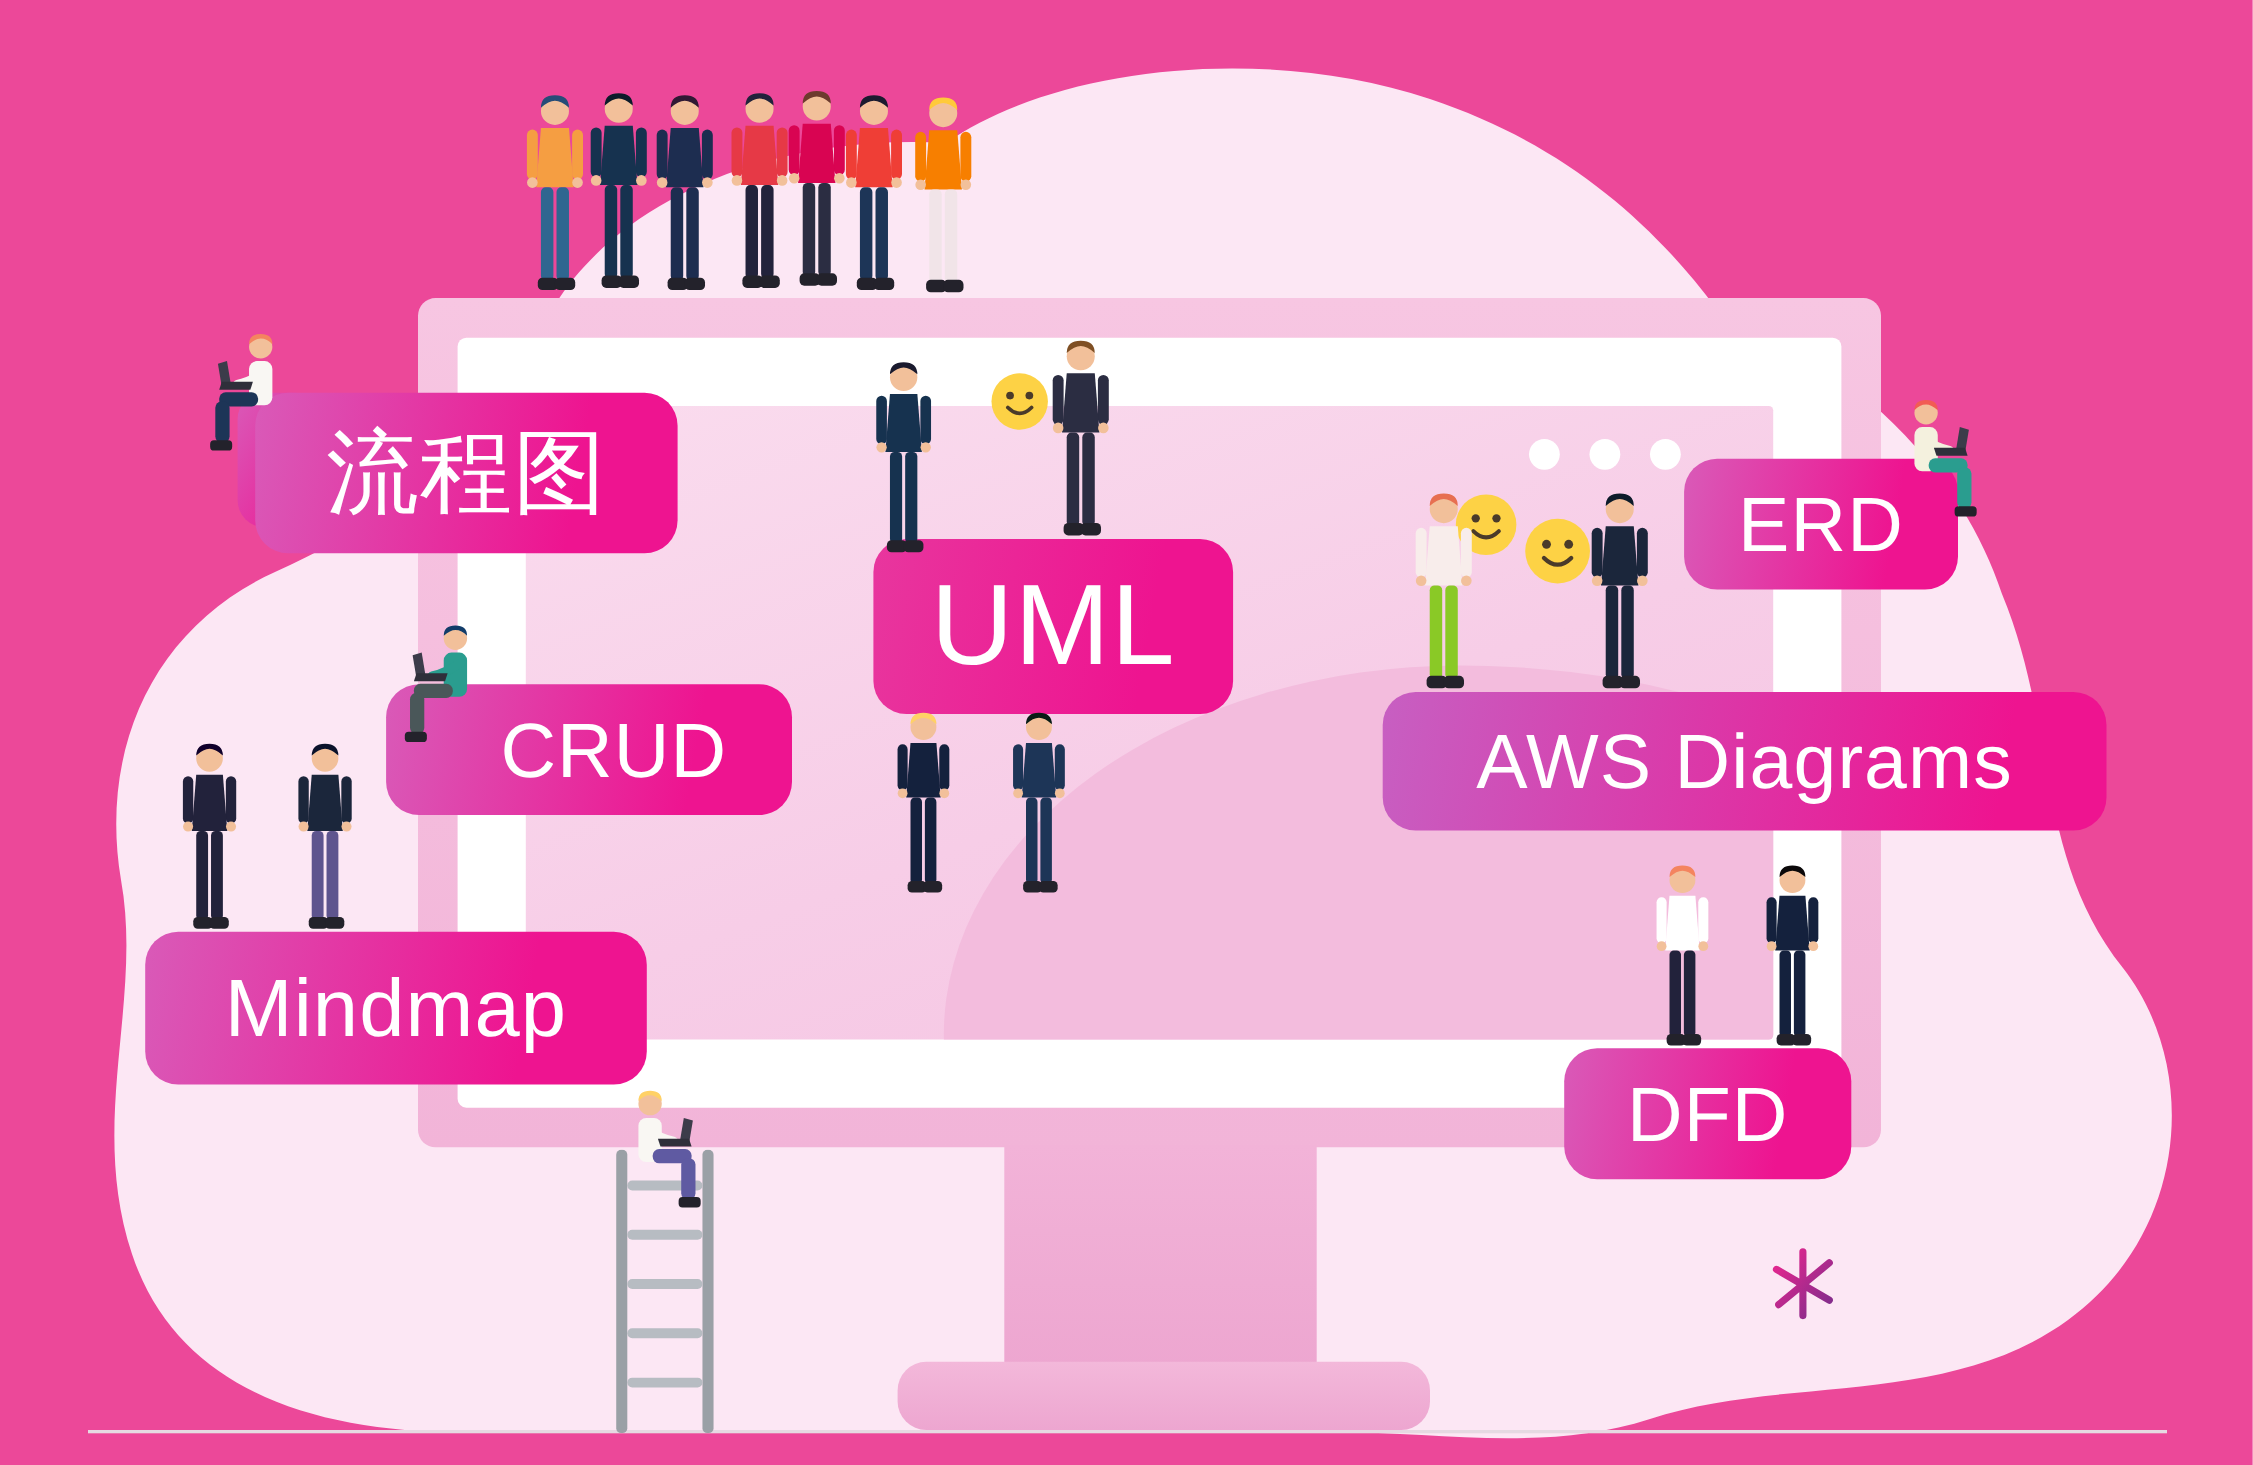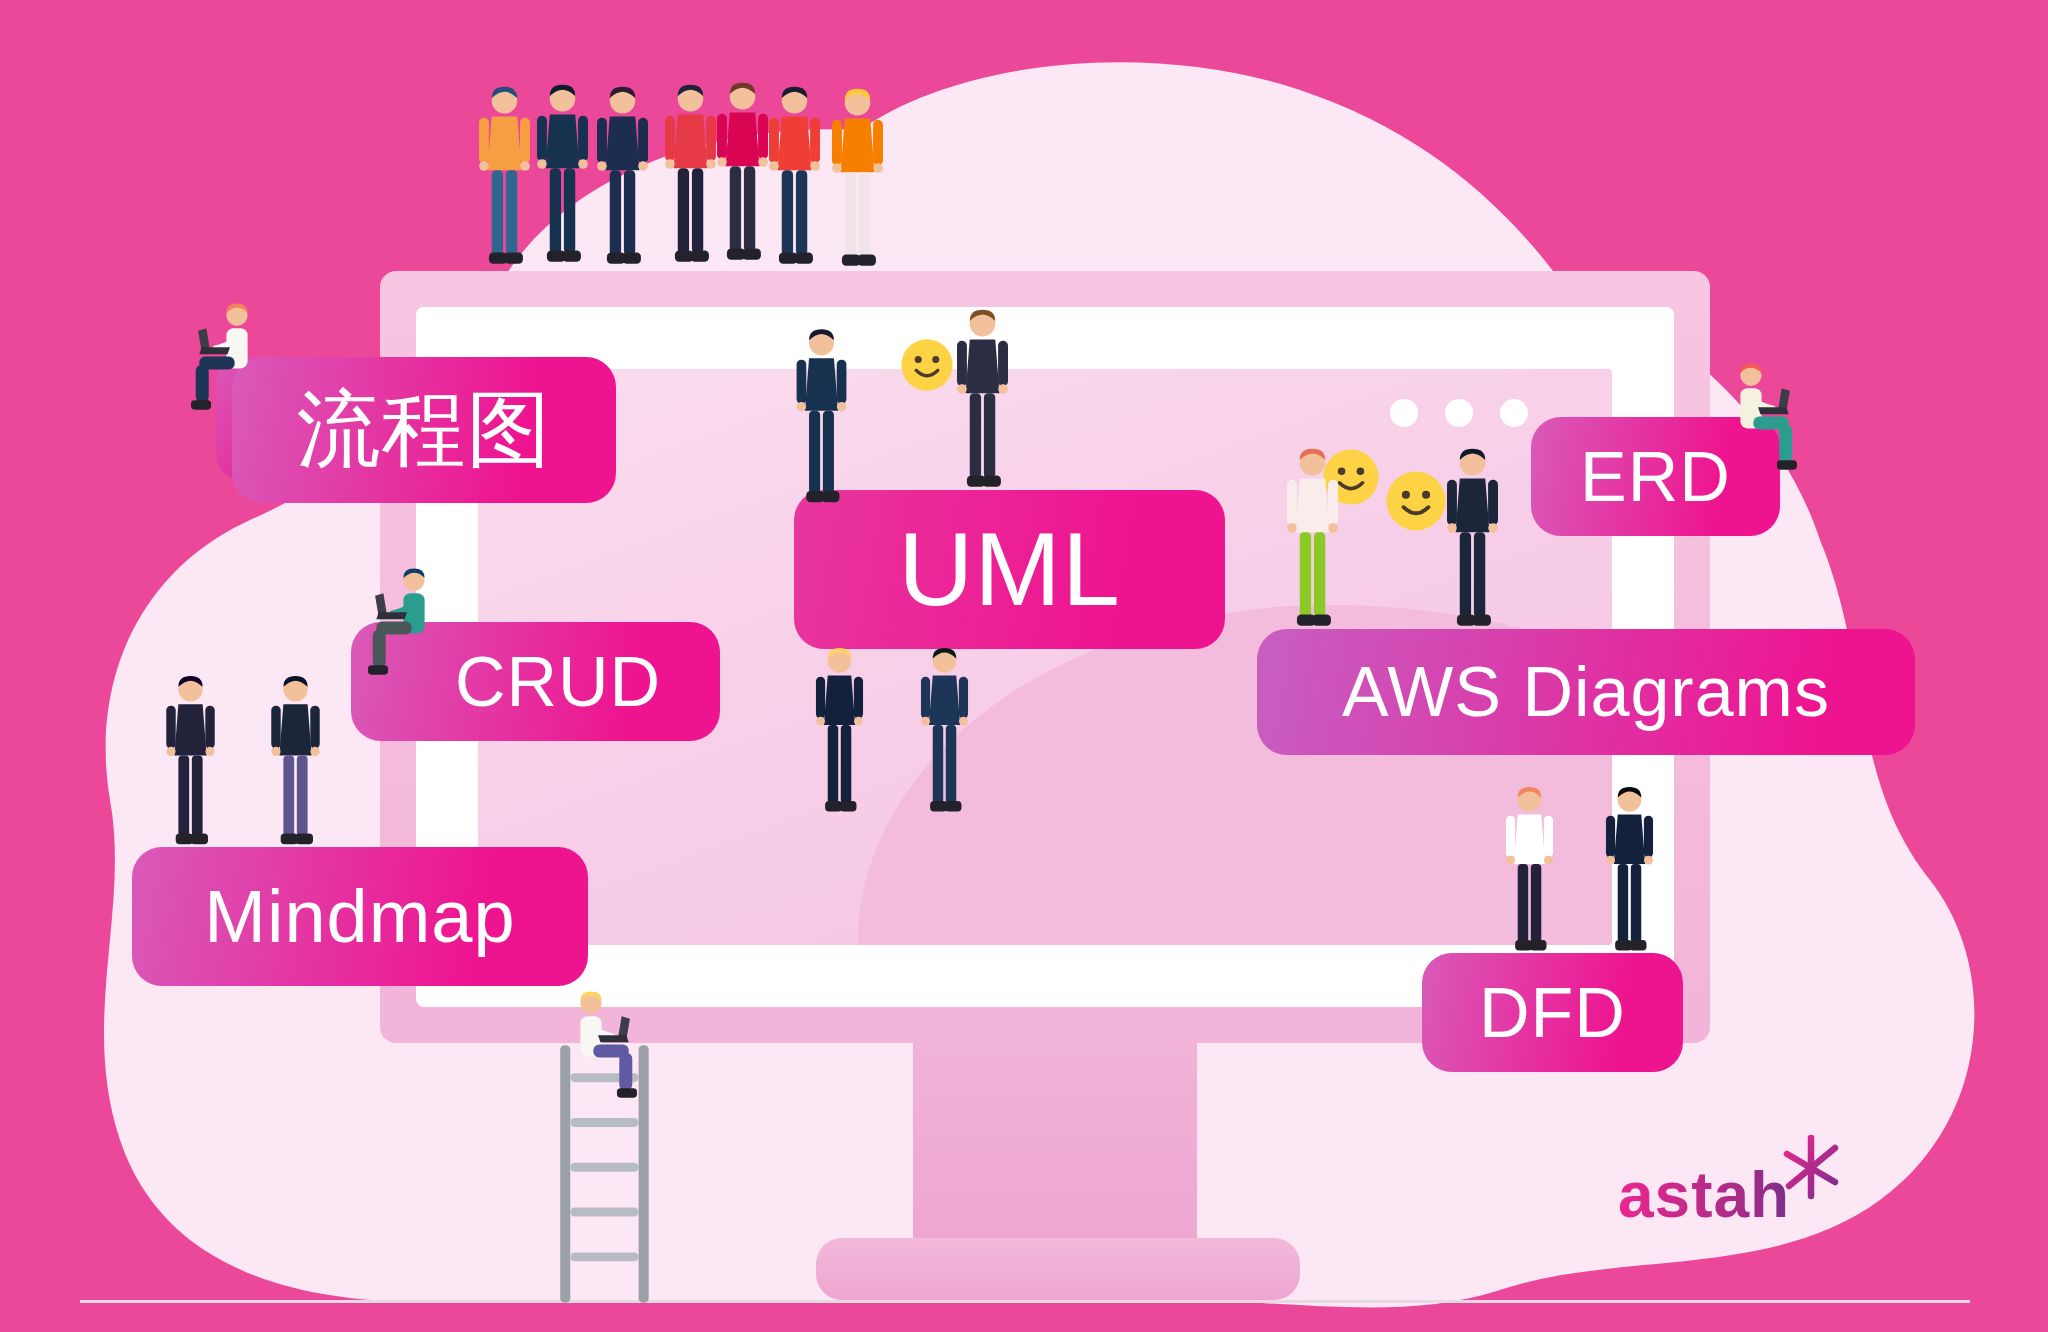--- a/index.html
+++ b/index.html
@@ -48,21 +48,21 @@
   
   .pill{
     position:absolute;display:flex;align-items:center;justify-content:center;
     color:#ffffff;border-radius:30px;z-index:3;letter-spacing:1px;
     background:linear-gradient(100deg,#d95ab8 0%,#ee1490 75%);
     font-weight:500;white-space:nowrap;
   }
   .pill-flowchart{left:232px;top:357px;width:384px;height:146px;font-size:84px;}
   .pill-crud{left:351px;top:622px;width:324px;height:119px;font-size:70px;padding-left:45px;}
   .pill-mindmap{left:132px;top:847px;width:456px;height:139px;font-size:74px;}
-  .pill-uml{left:794px;top:490px;width:431px;height:159px;font-size:104px;background:linear-gradient(100deg,#e8369e 0%,#ee1490 75%);text-align:right;}
+  .pill-uml{left:794px;top:490px;width:327px;height:159px;font-size:104px;background:linear-gradient(100deg,#e8369e 0%,#ee1490 75%);text-align:right;}
   .pill-req{left:748px;top:814px;width:351px;height:139px;font-size:74px;background:linear-gradient(100deg,#e8369e 0%,#ee1490 75%);}
   .pill-erd{left:1531px;top:417px;width:249px;height:119px;font-size:70px;}
   .pill-aws{left:1257px;top:629px;width:658px;height:126px;font-size:70px;background:linear-gradient(100deg,#c75fc2 0%,#ee1490 85%);}
   .pill-dfd{left:1422px;top:953px;width:261px;height:119px;font-size:70px;}
   .ledge{
     position:absolute;left:216px;top:357px;width:76px;height:122px;
     border-radius:24px;z-index:3;
     background:linear-gradient(120deg,#d95ab8,#ee1490);
   }
   
@@ -223,21 +223,20 @@
       <use href="#person-stand" x="1590" y="783" width="79" height="170" style="--top:#14213d;--bottom:#14213d;--hair:#0b090a"></use>
     </g>
 
     <g>
       <use href="#ladder-shape" x="549" y="1045" width="112" height="258"></use>
       <use href="#person-sit" x="560" y="988" width="95" height="112" style="--top:#f9f7f3;--bottom:#5f5aa2;--hair:#ffd166"></use>
     </g>
   </svg>
 
   <div class="logo">
-    <span class="logo-text">astah</span>
     <svg class="logo-star" width="70" height="70" viewBox="0 0 70 70">
       <defs>
         <linearGradient id="starGrad" x1="0" y1="0" x2="1" y2="1">
           <stop offset="0" stop-color="#ec268f"></stop>
           <stop offset="1" stop-color="#7b2d8b"></stop>
         </linearGradient>
       </defs>
       <path d="M35 6 L35 64 M11 22 L59 50 M59 16 L13 54" stroke="url(#starGrad)" stroke-width="6.5" stroke-linecap="round" fill="none"></path>
     </svg>
   </div>

